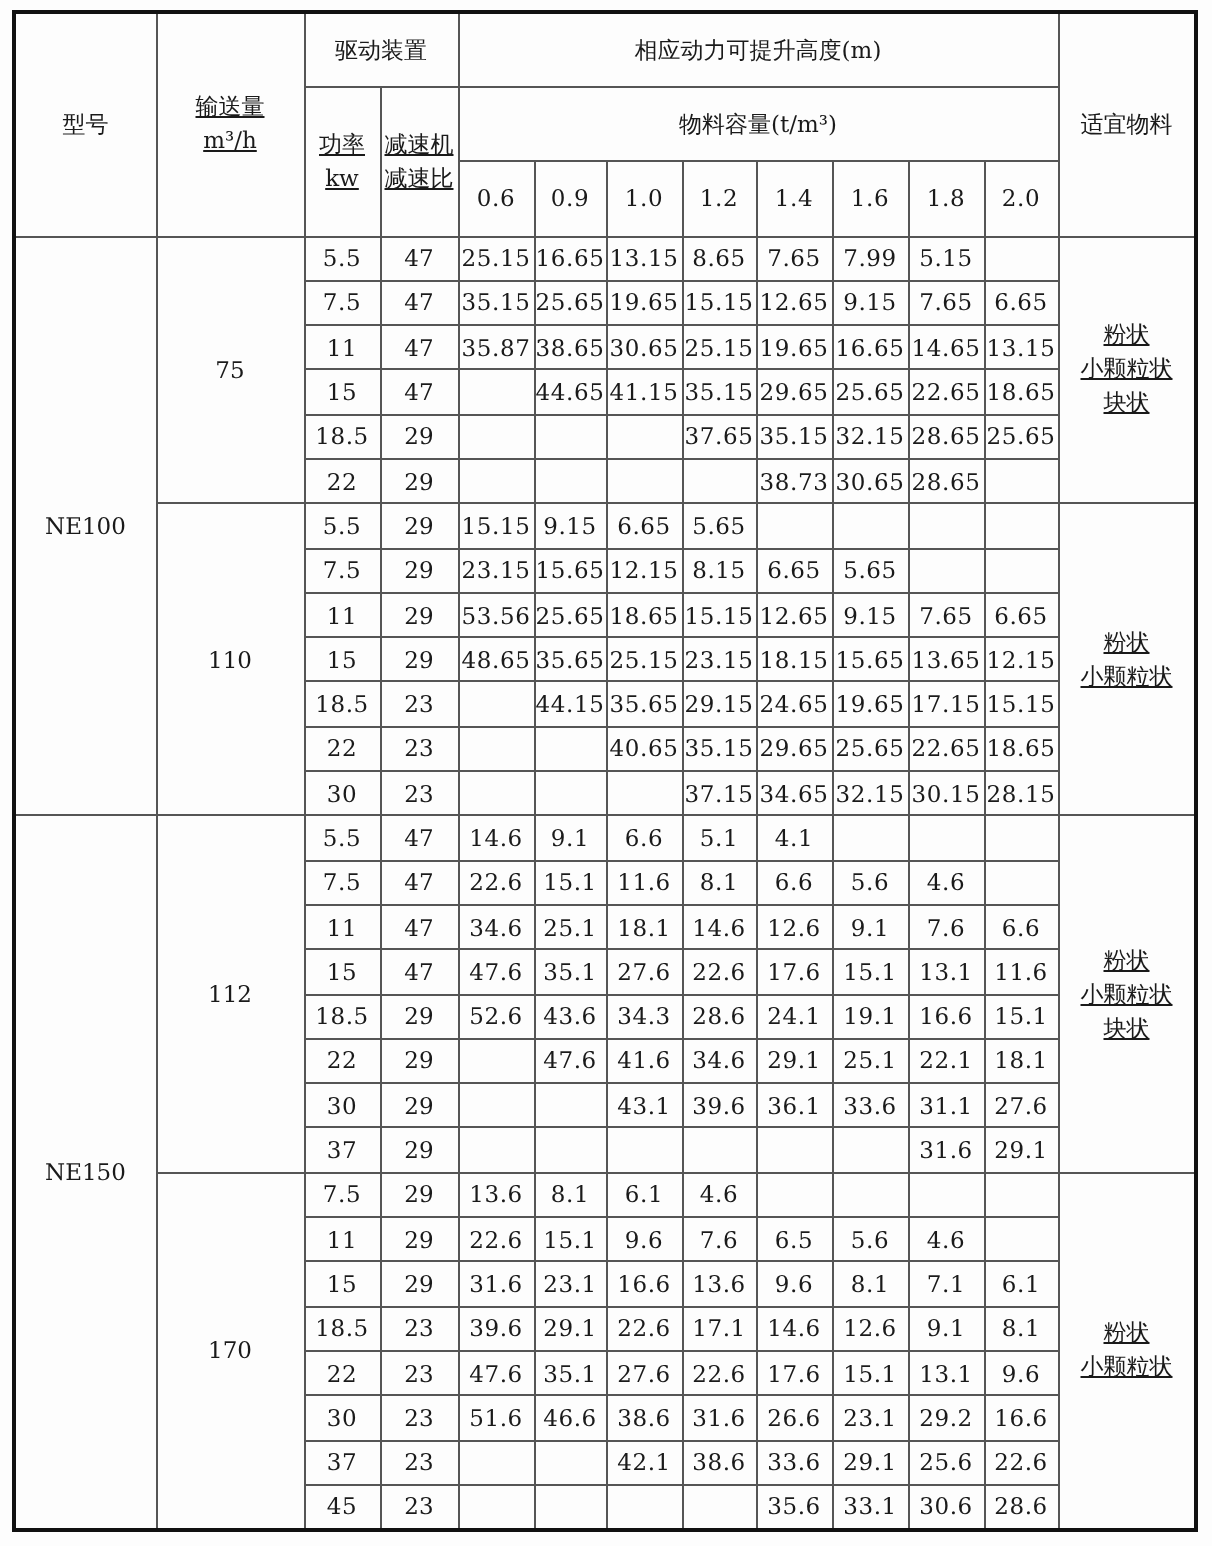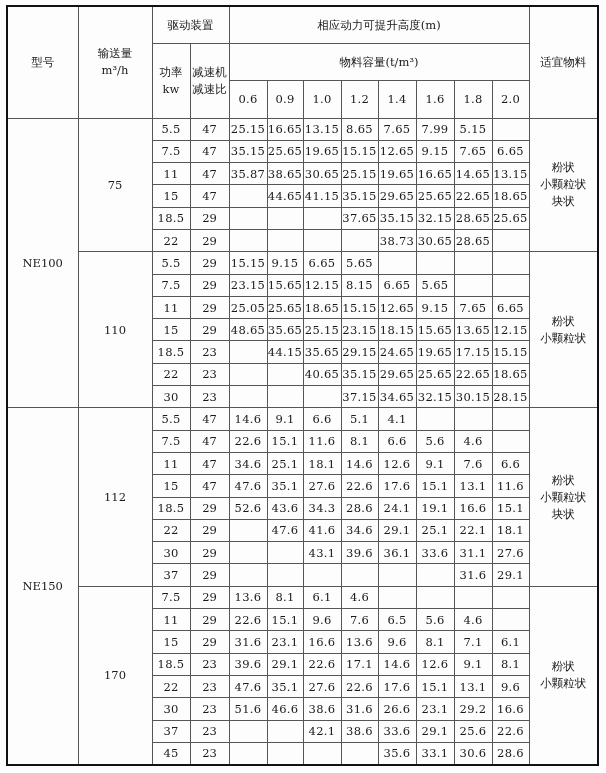--- a/index.html
+++ b/index.html
@@ -3,21 +3,21 @@
 <meta charset="utf-8">
 <style>
   html, body { margin:0; padding:0; background:#fdfdfd; }
   body { width:606px; height:773px; position:relative; overflow:hidden;
          font-family:"DejaVu Serif","Liberation Serif", serif; color:#1a1a1a; }
   #tbl { position:absolute; left:6px; top:5px; border-collapse:collapse; table-layout:fixed;
          border:2px solid #111; }
   #tbl td { border:1px solid #555; text-align:center; vertical-align:middle; padding:0;
             font-size:11.5px; line-height:14px; overflow:hidden; white-space:nowrap; }
   #tbl td.hd { font-size:11.5px;text-align:center; }
-  #tbl td.wrap { white-space:normal; }
+  #tbl td.wrap { white-space:normal;text-decoration:underline; }
   #tbl td.tall { line-height:17px; }
   .num { letter-spacing:0.3px; }
   .model { font-size:11px; }
 </style>
 </head>
 <body>
 
 <table id="tbl">
   <colgroup>
     <col style="width:71px">
@@ -170,21 +170,21 @@
         <td class="num">12.15</td>
         <td class="num">8.15</td>
         <td class="num">6.65</td>
         <td class="num">5.65</td>
         <td class="num"></td>
         <td class="num"></td>
       </tr>
       <tr style="height: 22.3px;">
         <td class="num">11</td>
         <td>29</td>
-        <td class="num">25.05</td>
+        <td class="num">53.56</td>
         <td class="num">25.65</td>
         <td class="num">18.65</td>
         <td class="num">15.15</td>
         <td class="num">12.65</td>
         <td class="num">9.15</td>
         <td class="num">7.65</td>
         <td class="num">6.65</td>
       </tr>
       <tr style="height: 22.3px;">
         <td class="num">15</td>

